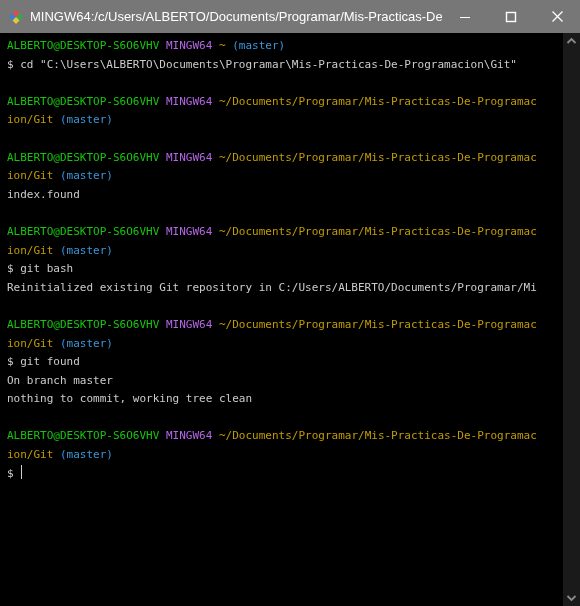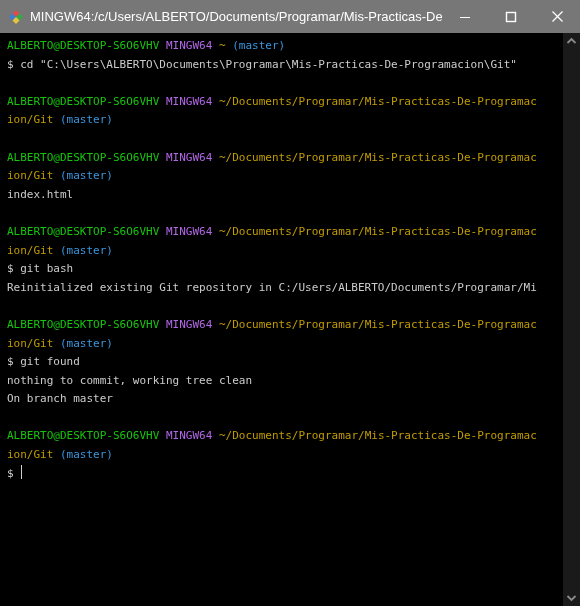--- a/index.html
+++ b/index.html
@@ -169,32 +169,32 @@
 
     <div id="terminal">
         <div class="line"><span class="seg-user">ALBERTO@DESKTOP-S6O6VHV</span><span class="seg-plain"> </span><span class="seg-mingw">MINGW64</span><span class="seg-plain"> </span><span class="seg-path">~</span><span class="seg-plain"> </span><span class="seg-branch">(master)</span></div>
         <div class="line"><span class="seg-plain">$ cd "C:\Users\ALBERTO\Documents\Programar\Mis-Practicas-De-Programacion\Git"</span></div>
         <div class="line blank"><span class="seg-plain"> </span></div>
         <div class="line"><span class="seg-user">ALBERTO@DESKTOP-S6O6VHV</span><span class="seg-plain"> </span><span class="seg-mingw">MINGW64</span><span class="seg-plain"> </span><span class="seg-path">~/Documents/Programar/Mis-Practicas-De-Programac</span></div>
         <div class="line"><span class="seg-path">ion/Git</span><span class="seg-plain"> </span><span class="seg-branch">(master)</span></div>
         <div class="line blank"><span class="seg-plain"> </span></div>
         <div class="line"><span class="seg-user">ALBERTO@DESKTOP-S6O6VHV</span><span class="seg-plain"> </span><span class="seg-mingw">MINGW64</span><span class="seg-plain"> </span><span class="seg-path">~/Documents/Programar/Mis-Practicas-De-Programac</span></div>
         <div class="line"><span class="seg-path">ion/Git</span><span class="seg-plain"> </span><span class="seg-branch">(master)</span></div>
-        <div class="line"><span class="seg-plain">index.html</span></div>
+        <div class="line"><span class="seg-plain">index.found</span></div>
         <div class="line blank"><span class="seg-plain"> </span></div>
         <div class="line"><span class="seg-user">ALBERTO@DESKTOP-S6O6VHV</span><span class="seg-plain"> </span><span class="seg-mingw">MINGW64</span><span class="seg-plain"> </span><span class="seg-path">~/Documents/Programar/Mis-Practicas-De-Programac</span></div>
         <div class="line"><span class="seg-path">ion/Git</span><span class="seg-plain"> </span><span class="seg-branch">(master)</span></div>
         <div class="line"><span class="seg-plain">$ git bash</span></div>
         <div class="line"><span class="seg-plain">Reinitialized existing Git repository in C:/Users/ALBERTO/Documents/Programar/Mi</span></div>
         <div class="line blank"><span class="seg-plain"> </span></div>
         <div class="line"><span class="seg-user">ALBERTO@DESKTOP-S6O6VHV</span><span class="seg-plain"> </span><span class="seg-mingw">MINGW64</span><span class="seg-plain"> </span><span class="seg-path">~/Documents/Programar/Mis-Practicas-De-Programac</span></div>
         <div class="line"><span class="seg-path">ion/Git</span><span class="seg-plain"> </span><span class="seg-branch">(master)</span></div>
         <div class="line"><span class="seg-plain">$ git found</span></div>
+        <div class="line"><span class="seg-plain">On branch master</span></div>
         <div class="line"><span class="seg-plain">nothing to commit, working tree clean</span></div>
-        <div class="line"><span class="seg-plain">On branch master</span></div>
         <div class="line blank"><span class="seg-plain"> </span></div>
         <div class="line"><span class="seg-user">ALBERTO@DESKTOP-S6O6VHV</span><span class="seg-plain"> </span><span class="seg-mingw">MINGW64</span><span class="seg-plain"> </span><span class="seg-path">~/Documents/Programar/Mis-Practicas-De-Programac</span></div>
         <div class="line"><span class="seg-path">ion/Git</span><span class="seg-plain"> </span><span class="seg-branch">(master)</span></div>
         <div class="line"><span class="seg-plain">$ </span><span class="cursor"></span></div>
       </div>
 
     <div id="scrollbar">
       <div class="sb-arrow">
         <svg width="11" height="9" viewBox="0 0 11 9" aria-hidden="true">
           <path d="M1.5 6 L5.5 2 L9.5 6" fill="none" stroke="#8a8a8a" stroke-width="1.8"></path>

